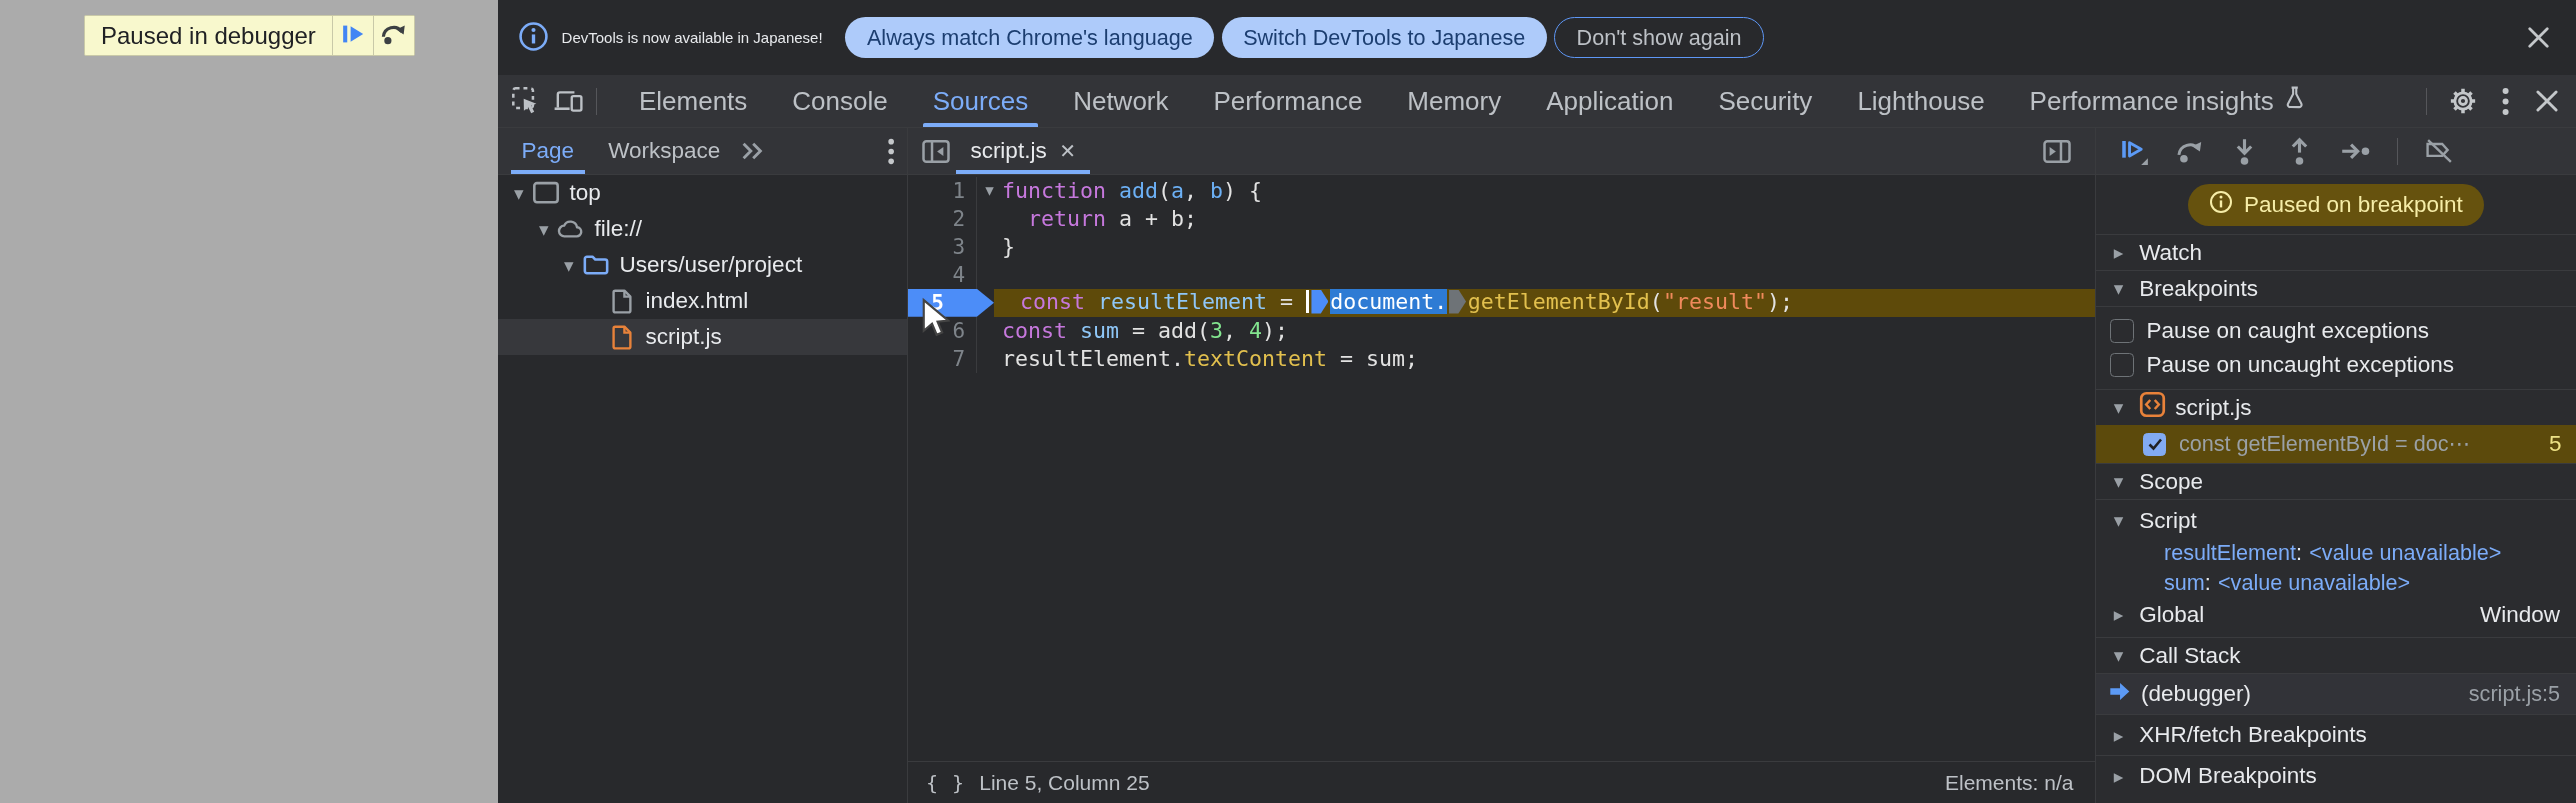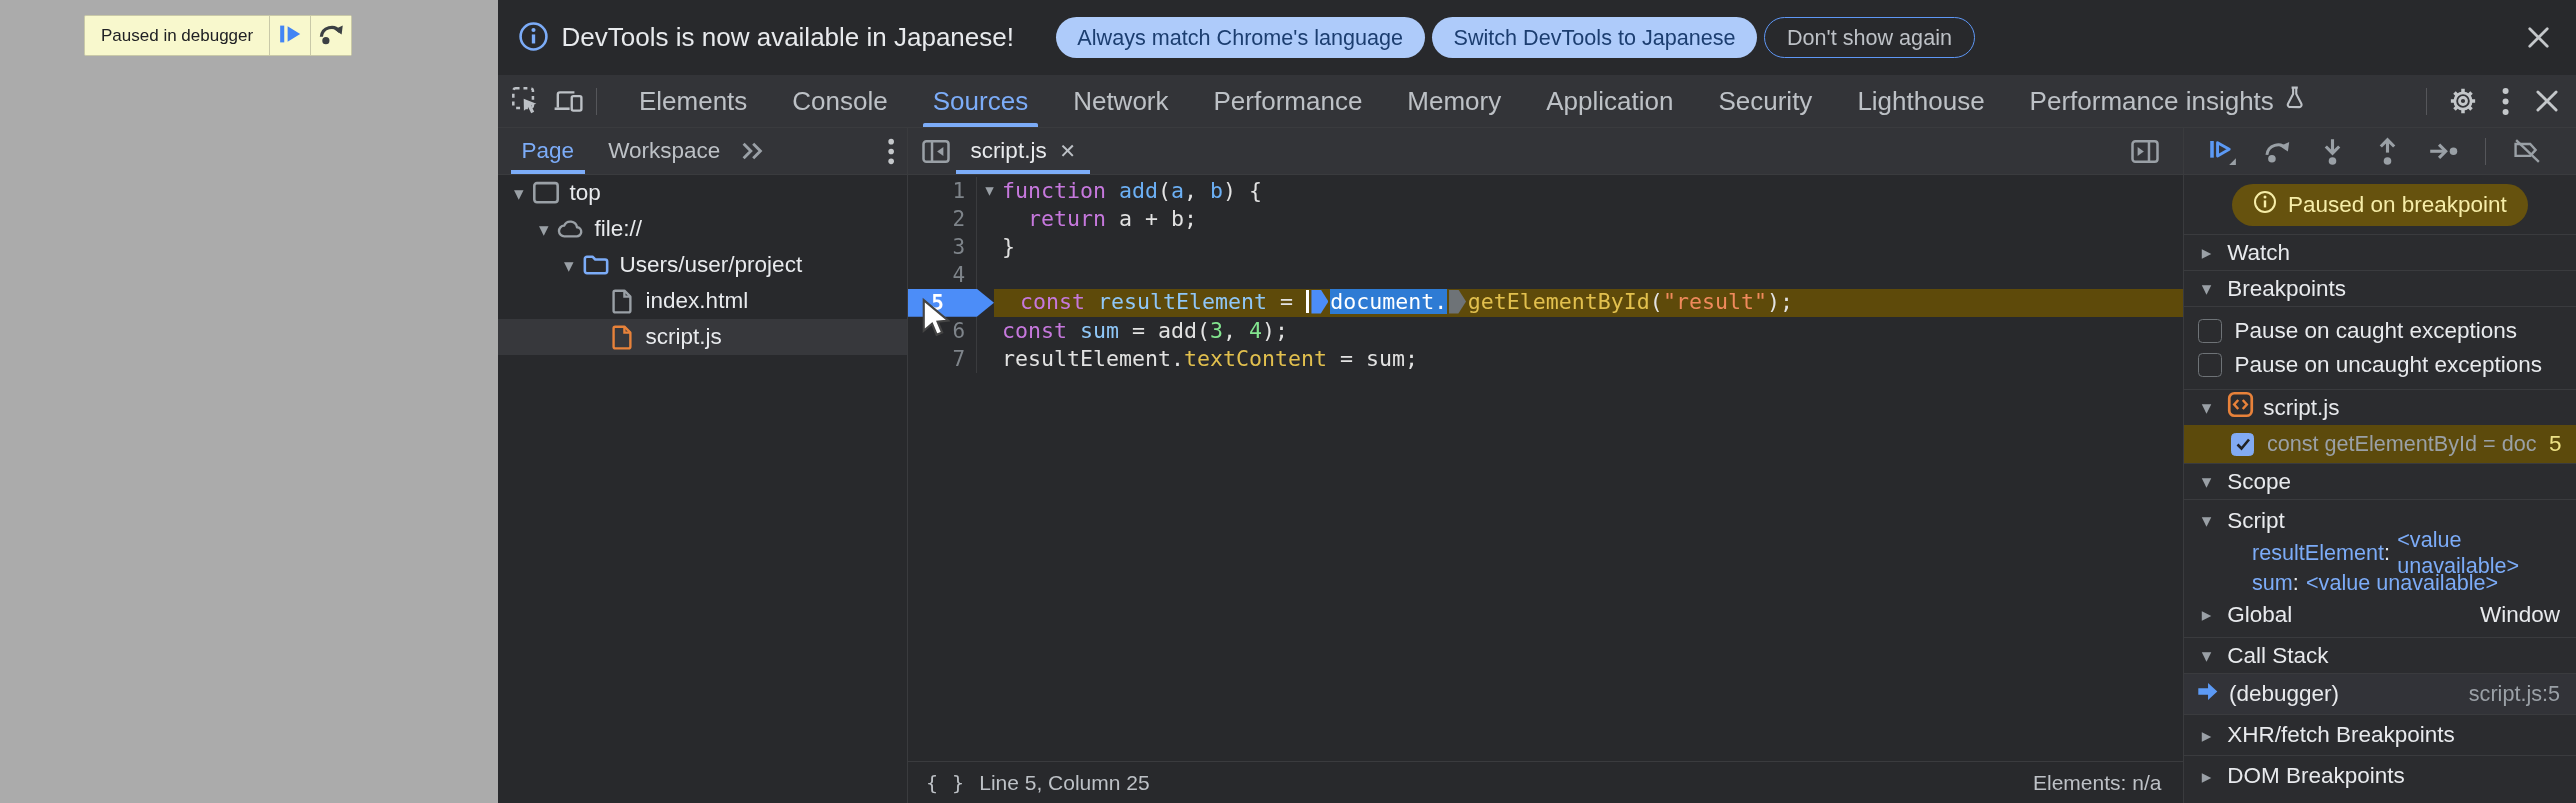--- a/index.html
+++ b/index.html
@@ -5,35 +5,35 @@
   * { margin:0; padding:0; box-sizing:border-box; }
   html,body { width:2576px; height:804px; }
   body { font-family:"Liberation Sans",sans-serif; background:#0a0a0a; overflow:hidden; }
 
   .screen { position:relative; width:2576px; height:804px; background:var(--page-gray,#ABABAB); }
 
   
   .webpage { position:absolute; left:0; top:0; width:498px; height:100%; background:var(--page-gray,#ABABAB); }
   .paused-overlay { position:absolute; left:84px; top:15.3px; height:41px; display:flex; align-items:stretch;
     background:var(--olay-bg,#F8F8CD); border:0.9px solid var(--olay-border,#C9C9A8); border-radius:1.8px; }
-  .po-text { display:flex; align-items:center; padding:0 16px; font-size:17px; color:#202124; }
+  .po-text { display:flex; align-items:center; padding:0 16px; font-size:24px; color:#202124; }
   .po-btn { display:flex; align-items:center; justify-content:center; width:41px; border:none; cursor:pointer;
     background:var(--olay-bg,#F8F8CD); border-left:0.9px solid var(--olay-border,#C9C9A8); }
 
   
   .devtools { position:absolute; left:498px; top:0; right:0; bottom:0; display:flex; flex-direction:column;
     background:var(--panel,#28292C); }
 
   .spacer { flex:1; }
   .icon-btn { background:none; border:none; display:flex; align-items:center; justify-content:center; cursor:pointer; padding:0; }
   .vsep { width:0.9px; height:27px; background:#55565A; }
 
   
   .infobar { height:75px; display:flex; align-items:center; padding:0 25px 0 20px; gap:12.6px; background:var(--panel,#28292C); }
-  .infobar-msg { font-size:26px; color:var(--text1,#E8EAED); margin-right:22px; }
+  .infobar-msg { font-size:15px; color:var(--text1,#E8EAED); margin-right:3px; }
   .pill { height:41px; border-radius:21px; padding:0 21.6px; font-size:21.6px; font-weight:500; cursor:pointer;
     display:flex; align-items:center; border:none; background:var(--infobar-pill,#AECBFA); color:var(--infobar-pill-text,#1C3E70); margin-left:7.2px; }
   .pill.outlined { background:transparent; border:1.8px solid var(--outline-blue,#5E97F6); color:var(--text2,#BDC1C6); }
 
   
   .main-tabbar { height:53px; display:flex; align-items:center; background:var(--toolbar,#333438);
     border-bottom:0.9px solid var(--border,#3A3B3E); padding:0 16px 0 12.6px; gap:12.6px; }
   .main-tabs { display:flex; height:100%; margin-left:7.2px; }
   .main-tab { position:relative; display:flex; align-items:center; gap:9px; height:100%; padding:0 22.5px;
     font-size:26px; color:var(--text2,#BDC1C6); cursor:pointer; }
@@ -91,21 +91,21 @@
     clip-path:polygon(0 0, 55% 0, 100% 50%, 55% 100%, 0 100%); }
   .inline-bp.blue { background:var(--exec-badge,#4C8DF8); }
   .inline-bp.gray { background:#6E7377; }
   .mouse-cursor { position:absolute; left:10.8px; top:122px; pointer-events:none; }
 
   .status-bar { height:43px; border-top:0.9px solid var(--border,#3A3B3E); display:flex; align-items:center;
     padding:0 21.6px 0 18px; font-size:21px; color:var(--text2,#BDC1C6); gap:14.4px; background:var(--panel,#28292C); }
   .curly { font-family:"DejaVu Sans Mono",monospace; font-size:20px; letter-spacing:0.9px; }
 
   
-  .debugger-pane { width:393px; border-left:0.9px solid var(--border,#3A3B3E); display:flex; flex-direction:column; font-size:22.5px; }
+  .debugger-pane { width:481px; border-left:0.9px solid var(--border,#3A3B3E); display:flex; flex-direction:column; font-size:22.5px; }
   .dbg-toolbar { height:47px; flex:none; display:flex; align-items:center; gap:26px; padding-left:23.4px;
     background:var(--toolbar,#333438); border-bottom:0.9px solid var(--border,#3A3B3E); }
   .dbg-body { flex:1; background:var(--body2,#2B2C2F); overflow:hidden; color:var(--text1,#E8EAED); }
   .pill-row { height:59px; display:flex; align-items:center; justify-content:center; }
   .paused-pill { height:42px; display:flex; align-items:center; gap:10.8px; padding:0 21.6px; border-radius:21.6px;
     background:var(--pill-bg,#66520E); color:var(--pill-text,#F6EDA8); font-size:22.5px; }
   .section { height:36px; display:flex; align-items:center; gap:9px; padding-left:10.8px; border-top:0.9px solid var(--border,#3A3B3E); cursor:pointer; }
   .sub { border-top:0.9px solid var(--border,#3A3B3E); }
   .chk-rows { padding:7.2px 0; }
   .chk-row { height:34px; display:flex; align-items:center; gap:12.6px; padding-left:14.4px; cursor:pointer; }

